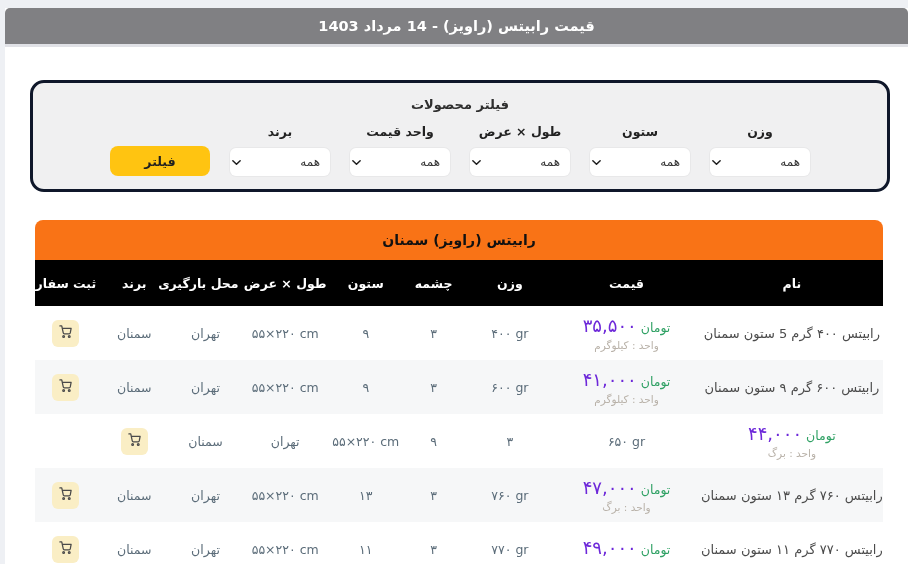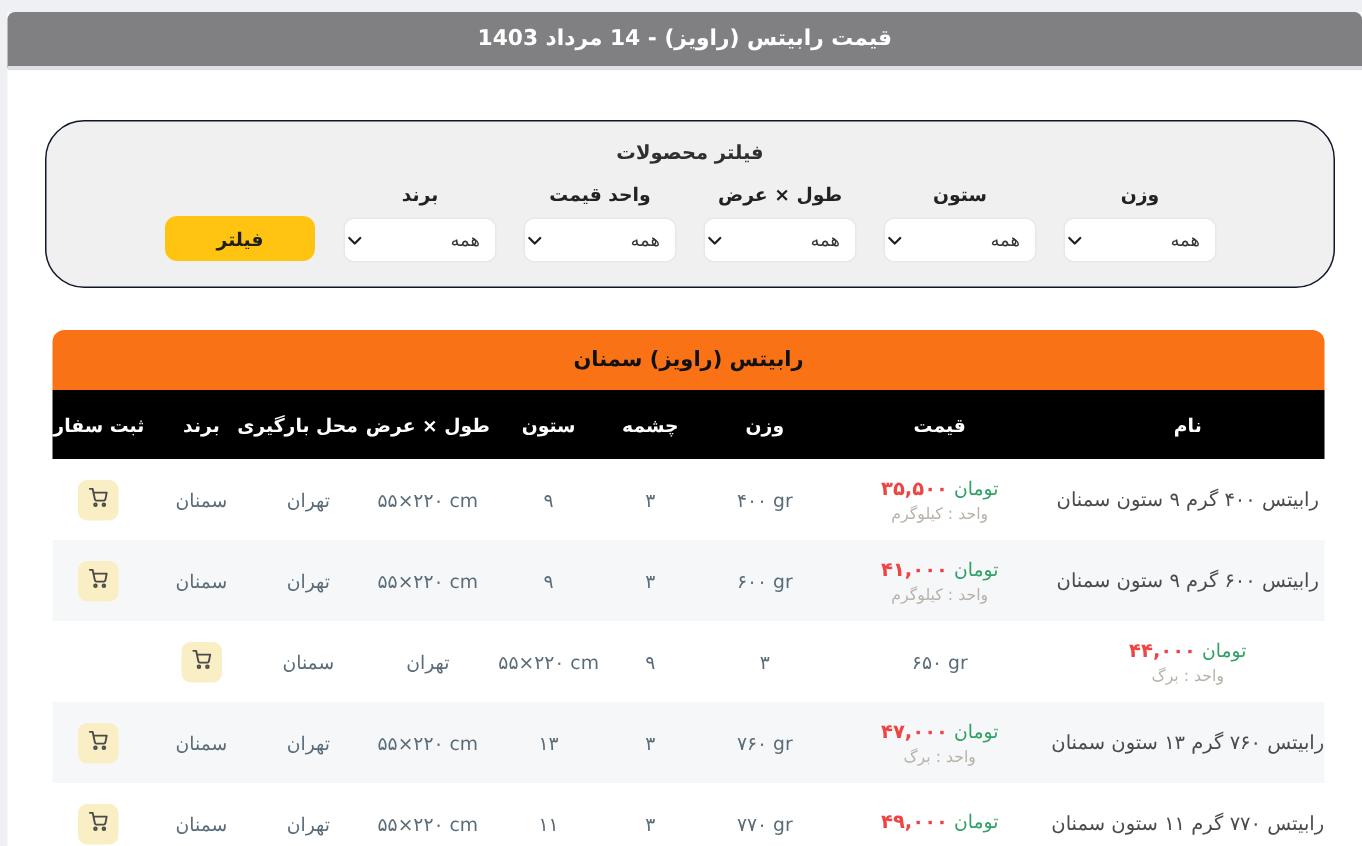--- a/index.html
+++ b/index.html
@@ -29,22 +29,22 @@
     border-bottom:3px solid #e0e1e6;
     display:flex; align-items:center; justify-content:center;
   }
   .topbar-title {
     color:#ffffff; font-size:14.5px; font-weight:bold; letter-spacing:.2px;
   }
   
   .filter-box {
     margin:33px 18px 0 25px;
     background:#f0f0f1;
-    border:1px solid #0f172a;
-    border-radius:26px;
+    border:3px solid #0f172a;
+    border-radius:14px;
     height:112px;
     padding:14px 20px 14px 20px;
   }
   .filter-title { text-align:center; font-size:13px; color:#2f2f2f; font-weight:600; }
   .filter-row {
     margin-top:12px;
     display:flex; justify-content:center; align-items:flex-end; gap:20px;
   }
   .filter-group { display:flex; flex-direction:column; align-items:center; }
   .filter-label { font-size:12.5px; color:#222; font-weight:600; margin-bottom:9px; }
@@ -77,21 +77,21 @@
   .th {
     color:#ffffff; font-size:12.5px; font-weight:bold; text-align:center; white-space:nowrap;
   }
   .trow { height:54px; background:#ffffff; }
   .trow.alt { background:#f6f7f8; }
   .td { text-align:center; font-size:12.5px; color:#5b6c79; white-space:nowrap; }
   .td.name { font-size:13px; color:#4b4b4b; }
   .ltr { direction:ltr; unicode-bidi:isolate; }
   .price-cell { display:flex; flex-direction:column; align-items:center; gap:3px; }
   .price-line { direction:ltr; display:flex; align-items:baseline; gap:4px; }
-  .price-amount { font-size:13px; font-weight:bold; color:#ef4444; }
+  .price-amount { font-size:18px; font-weight:normal; color:#6d28d9; }
   .price-currency { font-size:12.5px; color:#2fa164; }
   .price-unit { font-size:10.5px; color:#b9b2a9; }
   .cart-btn {
     width:27px; height:27px; border:none; border-radius:6px; background:#faeec5;
     display:inline-flex; align-items:center; justify-content:center; cursor:pointer;
   }
 </style>
 </head>
 <body>
 
@@ -178,21 +178,21 @@
       <div class="th">وزن</div>
       <div class="th">چشمه</div>
       <div class="th">ستون</div>
       <div class="th">طول × عرض</div>
       <div class="th">محل بارگیری</div>
       <div class="th">برند</div>
       <div class="th">ثبت سفارش</div>
     </div>
 
     <div class="grid trow">
-      <div class="td name">رابیتس ۴۰۰ گرم ۹ ستون سمنان</div>
+      <div class="td name">رابیتس ۴۰۰ گرم 5 ستون سمنان</div>
       <div class="td price-cell">
         <div class="price-line">
           <span class="price-amount">۳۵,۵۰۰</span>
           <span class="price-currency">تومان</span>
         </div>
         <div class="price-unit">واحد : کیلوگرم</div>
       </div>
       <div class="td ltr">۴۰۰ gr</div>
       <div class="td">۳</div>
       <div class="td">۹</div>

